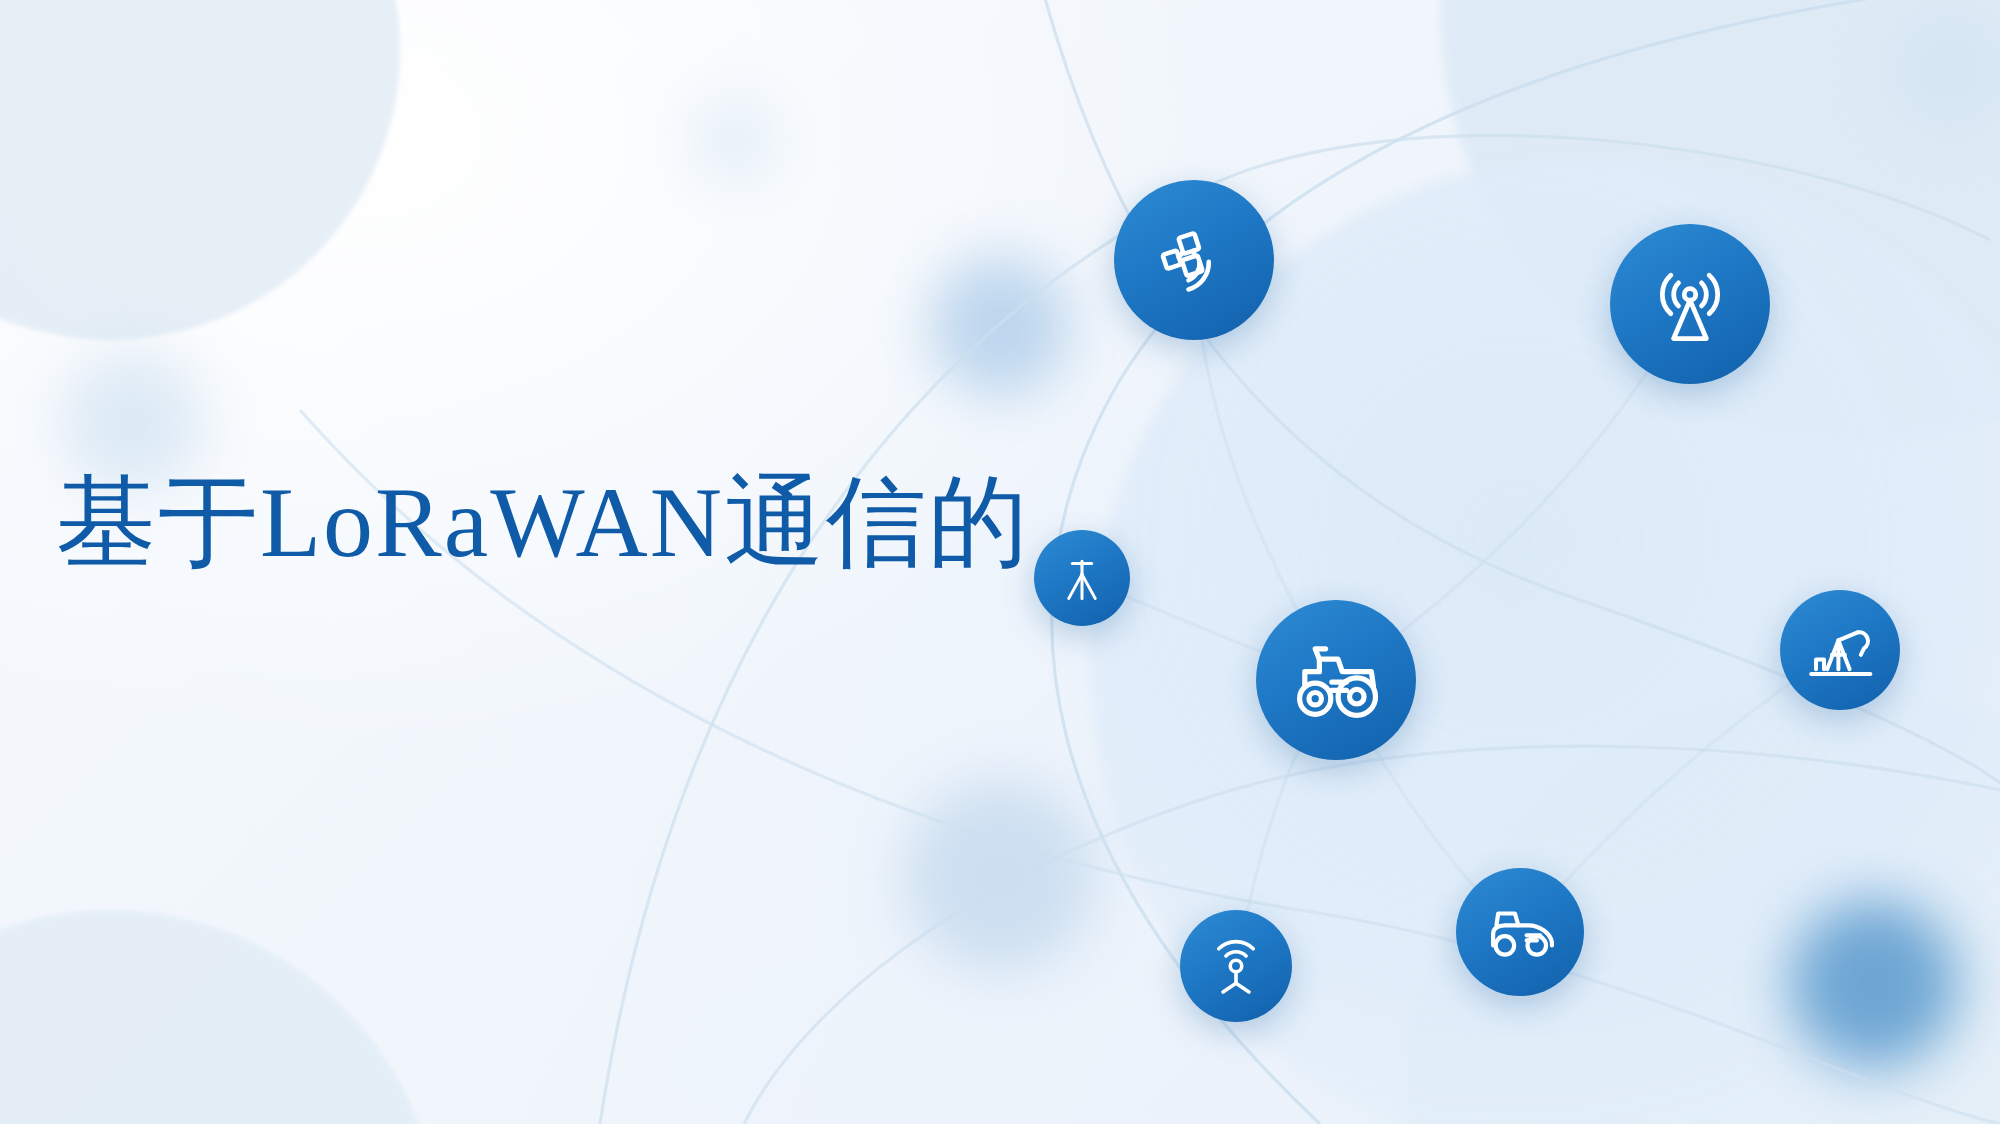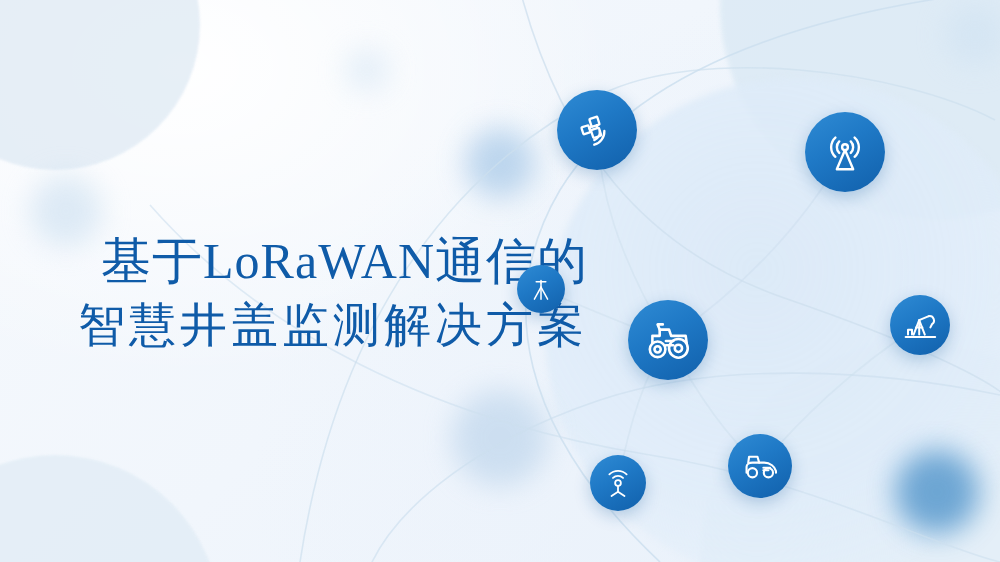--- a/index.html
+++ b/index.html
@@ -53,21 +53,21 @@
   #orbits{position:absolute;inset:0;width:1000px;height:562px;pointer-events:none;}
 
   
   .title-block{
     position:absolute;left:28px;top:228px;width:560px;
     color:#0f5ba8;
   }
   .title-line{
     font-family:"Liberation Serif","DejaVu Serif",serif;
     font-size:50px;line-height:1.32;letter-spacing:1px;
-    white-space:nowrap;font-weight:400;color:#0f5ba8;text-align:right;
+    white-space:nowrap;font-weight:400;color:#0f5ba8;
   }
   .title-line.second{
     font-family:"Liberation Sans","DejaVu Sans",sans-serif;
     letter-spacing:4px;font-size:47px;
   }
 
   
   .node{
     position:absolute;border-radius:50%;
     display:flex;align-items:center;justify-content:center;
@@ -106,21 +106,20 @@
       <path d="M 668 340 C 700 400, 730 440, 760 466" opacity=".5"></path>
       <path d="M 618 483 C 630 420, 645 375, 668 340" opacity=".5"></path>
       <path d="M 920 325 C 850 370, 800 420, 760 466" opacity=".5"></path>
       <path d="M 541 289 C 580 305, 625 325, 668 340" opacity=".5"></path>
       <path d="M 597 130 C 600 190, 615 250, 668 340" opacity=".5"></path>
     </g>
   </svg>
 
   <div class="title-block">
     <div class="title-line first">基于LoRaWAN通信的</div>
-    <div class="title-line second">智慧井盖监测解决方案</div>
   </div>
 
   <div class="node" style="left:557px;top:90px;width:80px;height:80px;">
     <span>
       <svg viewBox="0 0 100 100" width="46" height="46">
         <g transform="rotate(-18 50 46)">
           <rect x="18" y="34" width="16" height="16" rx="2"></rect>
           <rect x="40" y="22" width="18" height="18" rx="2"></rect>
           <rect x="36" y="46" width="18" height="18" rx="2"></rect>
           <path d="M34 42 L40 38"></path>

